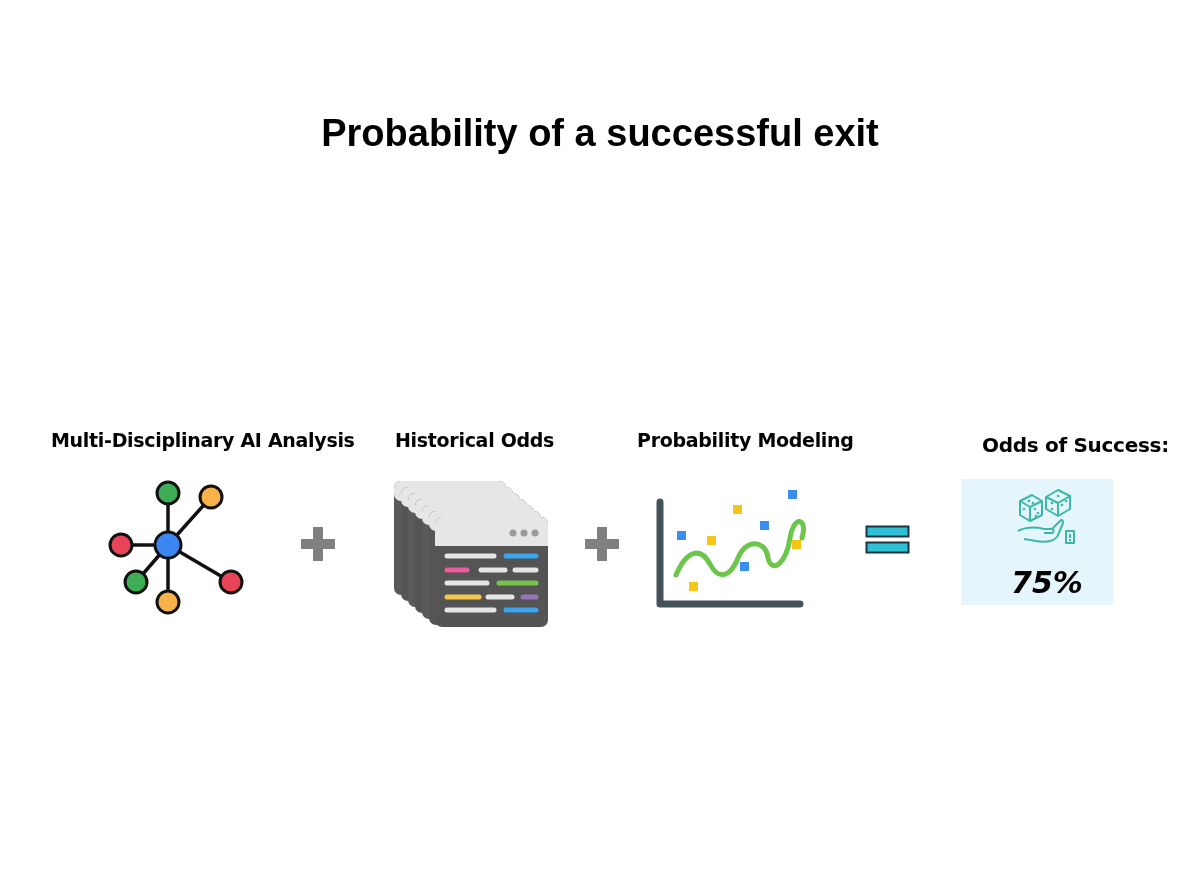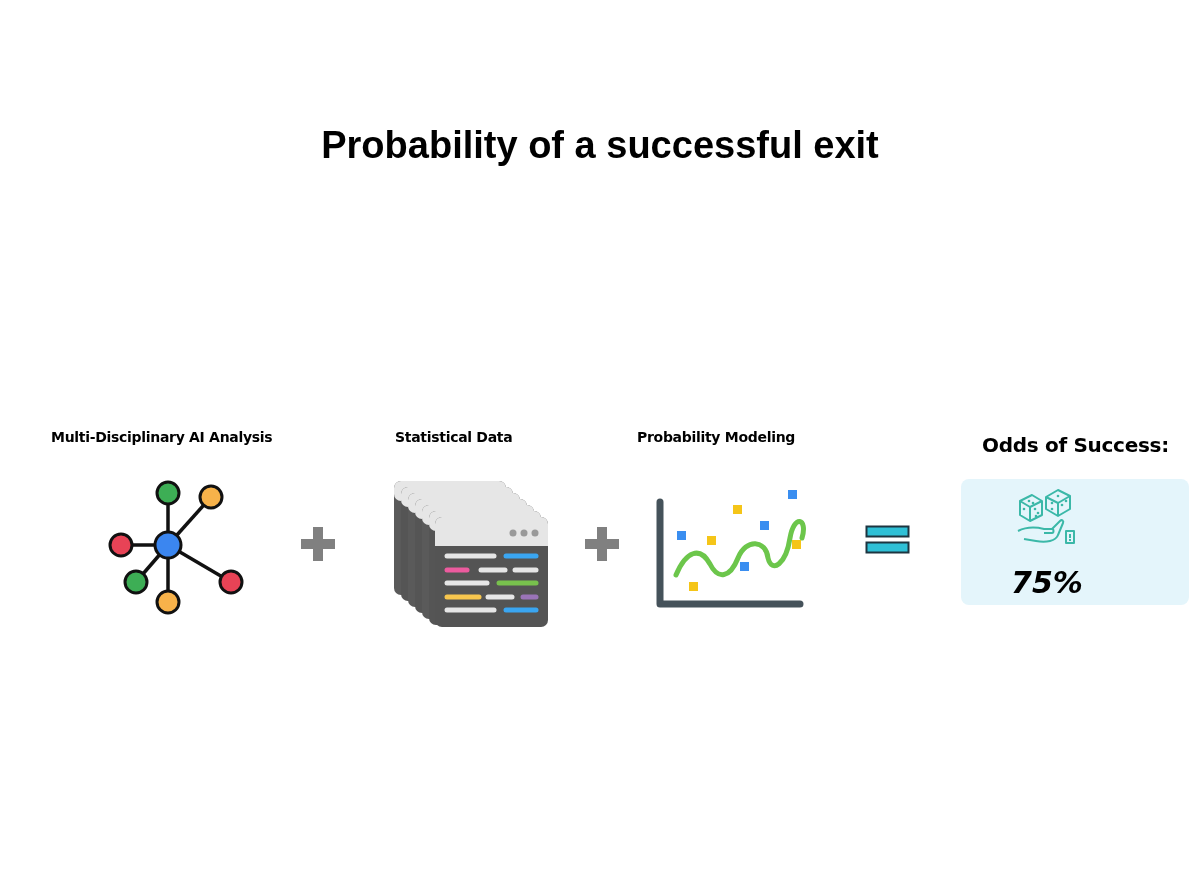--- a/index.html
+++ b/index.html
@@ -1,21 +1,21 @@
 <!DOCTYPE html>
 <html><head>
   <meta charset="utf-8">
   <style>
     html, body { margin:0; padding:0; }
     body { width:1200px; height:880px; background:#ffffff; position:relative; overflow:hidden; font-family:"Liberation Sans", sans-serif; color:#000; }
-    .title { position:absolute; left:0; width:1200px; top:112px; text-align:center; font-size:38px; font-weight:bold; font-family:"Liberation Sans", sans-serif;margin-top:12px; }
-    .label { position:absolute; font-size:14px; font-weight:bold; font-family:"DejaVu Sans", sans-serif; letter-spacing:-0.3px; white-space:nowrap; }
+    .title { position:absolute; left:0; width:1200px; top:112px; text-align:center; font-size:38px; font-weight:bold; font-family:"Liberation Sans", sans-serif; }
+    .label { position:absolute; font-size:19px; font-weight:bold; font-family:"DejaVu Sans", sans-serif; letter-spacing:-0.3px; white-space:nowrap; }
     .icon { position:absolute; }
     .plus { position:absolute; }
-    .result-box { position:absolute; left:961px; top:479px; width:204px; height:126px; background:#e4f5fb; border-radius:8px;padding-left:24px; }
+    .result-box { position:absolute; left:961px; top:479px; width:152px; height:126px; background:#e4f5fb; border-radius:1px; }
     .pct { position:absolute; left:0; width:172px; top:86px; text-align:center; font-size:30px; font-weight:bold; font-style:italic; font-family:"DejaVu Sans", sans-serif; }
   </style>
 </head>
 <body>
 
 <div class="title">Probability of a successful exit</div>
 
 <div class="label" style="left:51px; top:429px;">Multi-Disciplinary AI Analysis</div>
 <svg class="icon" style="left:105px; top:478px;" width="145" height="140" viewBox="0 0 145 140">
   <g stroke="#111" stroke-width="3.5">
@@ -35,21 +35,21 @@
     <circle cx="126" cy="104" r="11" fill="#e84356"></circle>
     <circle cx="63" cy="67" r="13" fill="#3b86f0"></circle>
   </g>
 </svg>
 
 <svg class="plus" style="left:301px; top:527px;" width="34" height="34" viewBox="0 0 34 34">
   <rect x="12" y="0" width="10" height="34" fill="#808080"></rect>
   <rect x="0" y="12" width="34" height="10" fill="#808080"></rect>
 </svg>
 
-<div class="label" style="left:395px; top:429px;">Statistical Data</div>
+<div class="label" style="left:395px; top:429px;">Historical Odds</div>
 <svg class="icon" style="left:393px; top:480px;" width="156" height="150" viewBox="0 0 156 150">
   <g>
     <rect x="1" y="1" width="112" height="114" rx="7" fill="#5a5a5a"></rect>
       <rect x="1" y="1" width="112" height="20" rx="7" fill="#e6e6e6"></rect>
     <rect x="8" y="7" width="112" height="114" rx="7" fill="#555"></rect>
       <rect x="8" y="7" width="112" height="20" rx="7" fill="#e6e6e6"></rect>
     <rect x="15" y="13" width="112" height="114" rx="7" fill="#5a5a5a"></rect>
       <rect x="15" y="13" width="112" height="20" rx="7" fill="#e6e6e6"></rect>
     <rect x="22" y="19" width="112" height="114" rx="7" fill="#555"></rect>
       <rect x="22" y="19" width="112" height="20" rx="7" fill="#e6e6e6"></rect>

